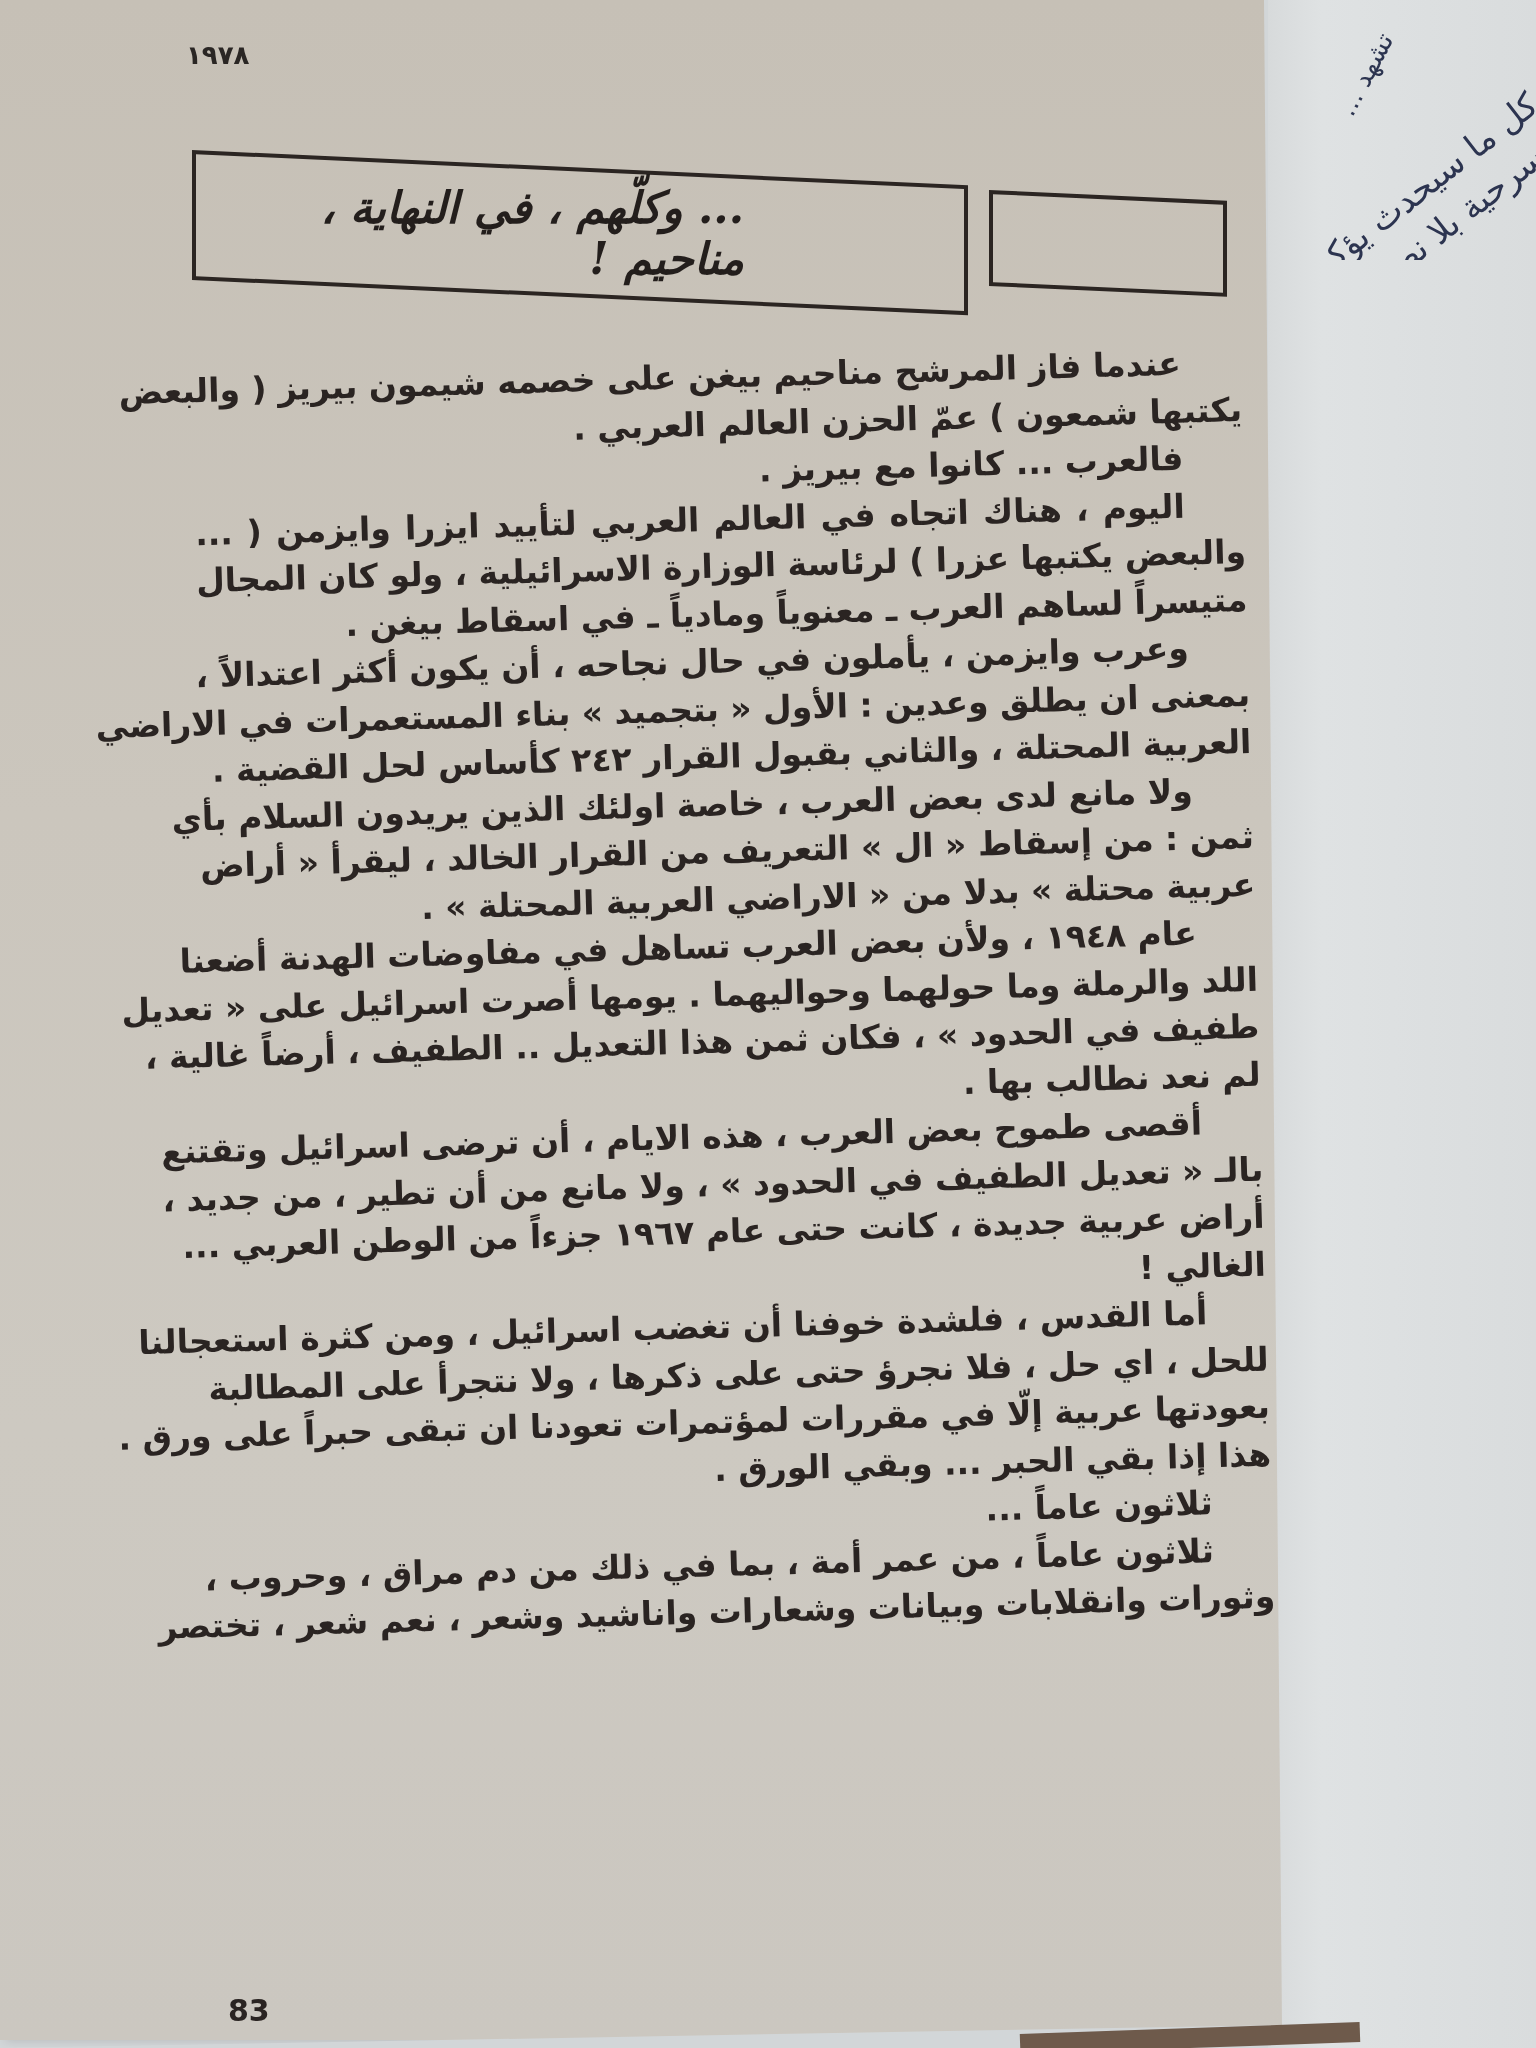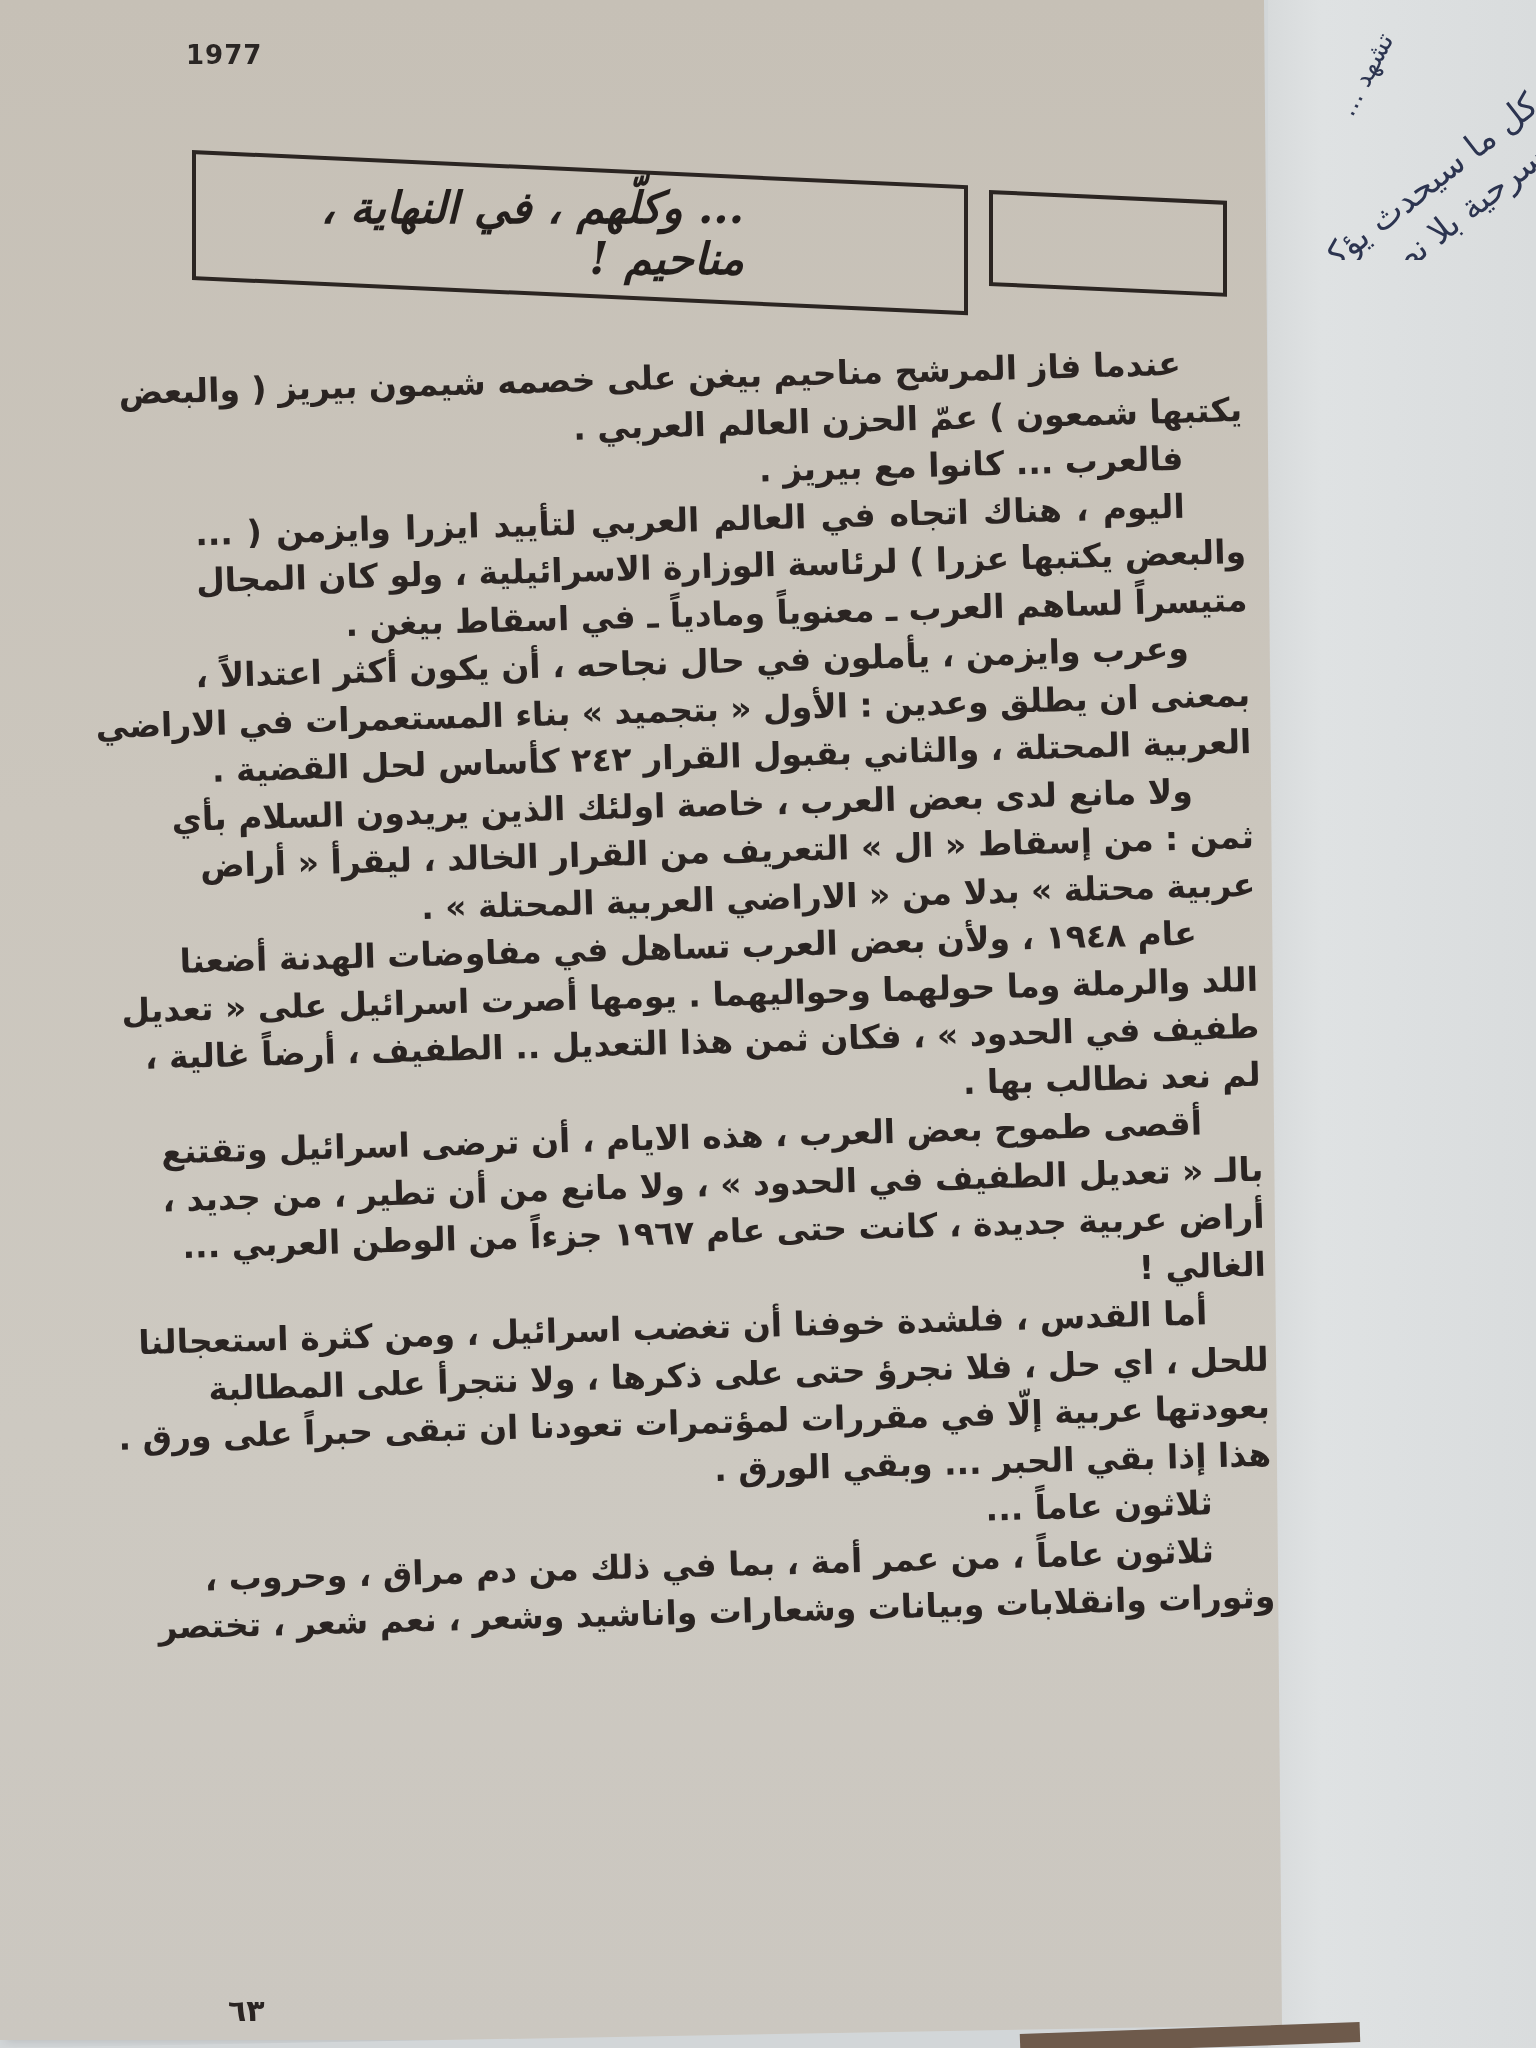--- a/index.html
+++ b/index.html
@@ -148,21 +148,21 @@
 
 <div class="scene">
   <div class="side-page"></div>
   <div class="handwriting">
     <span class="hw-line l0">تشهد ...</span>
     <span class="hw-line l1">وكل ما سيحدث يؤكد</span>
     <span class="hw-line l2">مسرحية بلا نص .</span>
   </div>
 
   <div class="book-page">
-    <div class="year-mark">1977</div>
+    <div class="year-mark">١٩٧٨</div>
 
     <div class="title-box">
       <span class="title-text">... وكلّهم ، في النهاية ، مناحيم !</span>
     </div>
     <div class="title-side-box"></div>
 
     <div class="body-text" id="body-text">
         <span class="line indent">عندما فاز المرشح مناحيم بيغن على خصمه شيمون بيريز ( والبعض</span>
         <span class="line last">يكتبها شمعون ) عمّ الحزن العالم العربي .</span>
         <span class="line last indent">فالعرب ... كانوا مع بيريز .</span>
@@ -185,16 +185,16 @@
         <span class="line last">الغالي !</span>
         <span class="line indent">أما القدس ، فلشدة خوفنا أن تغضب اسرائيل ، ومن كثرة استعجالنا</span>
         <span class="line">للحل ، اي حل ، فلا نجرؤ حتى على ذكرها ، ولا نتجرأ على المطالبة</span>
         <span class="line">بعودتها عربية إلّا في مقررات لمؤتمرات تعودنا ان تبقى حبراً على ورق .</span>
         <span class="line last">هذا إذا بقي الحبر ... وبقي الورق .</span>
         <span class="line last indent">ثلاثون عاماً ...</span>
         <span class="line indent">ثلاثون عاماً ، من عمر أمة ، بما في ذلك من دم مراق ، وحروب ،</span>
         <span class="line">وثورات وانقلابات وبيانات وشعارات واناشيد وشعر ، نعم شعر ، تختصر</span>
       </div>
 
-    <div class="page-number">٦٣</div>
+    <div class="page-number">83</div>
   </div>
   <div class="page-edge-bottom"></div>
 </div>
 
 </body></html>

